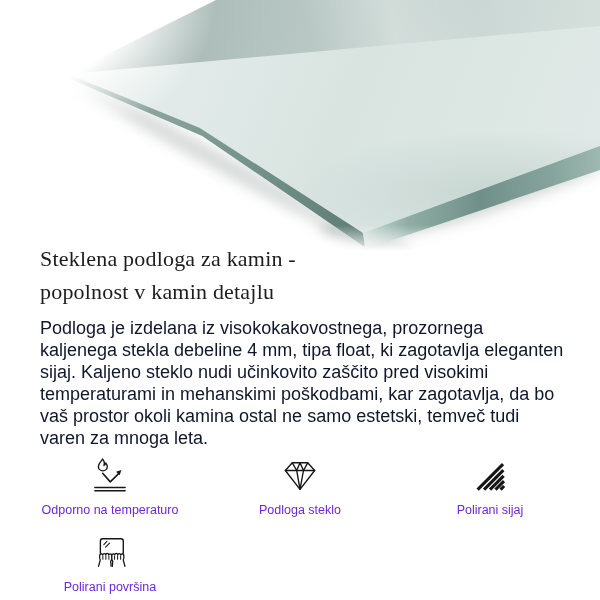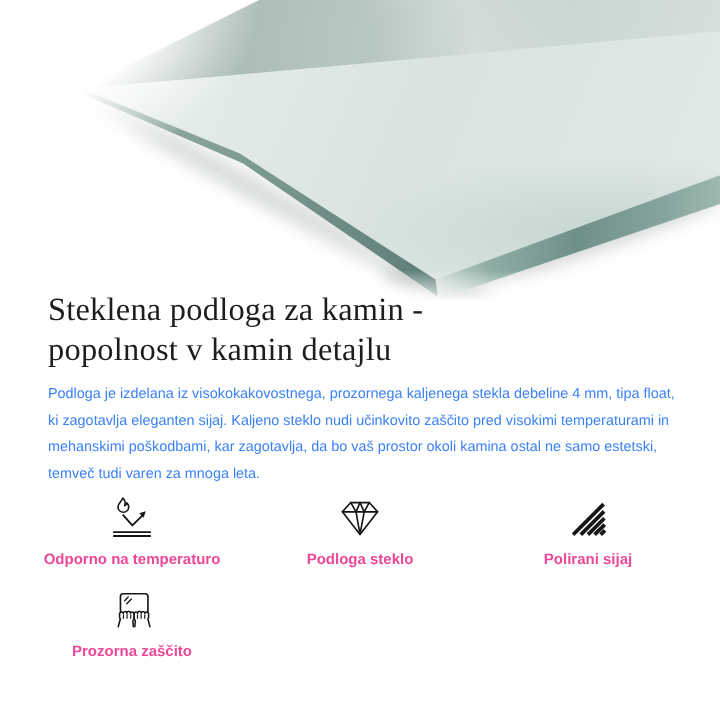--- a/index.html
+++ b/index.html
@@ -40,40 +40,40 @@
       radial-gradient(ellipse 300px 215px at 0% 0%, #ffffff 42%, rgba(255,255,255,0) 72%),
       linear-gradient(to right,#ffffff 0%, rgba(255,255,255,.75) 4%, rgba(255,255,255,0) 14%),
       linear-gradient(to bottom, rgba(255,255,255,0) 90%, rgba(255,255,255,.85) 100%);
   }
   
   .content{position:relative;z-index:2;padding:0 40px;}
   h1.title{
     margin:-8px 0 0 0;
     font-family:"Liberation Serif", serif;
     font-weight:400;
-    font-size:27px;line-height:33px;
+    font-size:22px;line-height:33px;
     color:#1d1d1d;letter-spacing:.2px;
   }
   h1.title span{display:block;}
   .desc{
     margin:9px 0 0 0;width:525px;
-    font-size:12px;line-height:22px;color:#3b82f6;
+    font-size:18px;line-height:22px;color:#0f172a;
   }
   
   .features{
     margin-top:5px;
     display:flex;flex-wrap:wrap;justify-content:space-between;
     row-gap:14px;
   }
   .feature{
     width:140px;display:flex;flex-direction:column;align-items:center;
   }
   .feature svg{width:44px;height:44px;display:block;}
   .feature .flabel{
-    margin-top:5px;font-size:12.5px;color:#ec4899;white-space:nowrap;text-align:center;font-weight:bold;
+    margin-top:5px;font-size:12.5px;color:#6d28d9;white-space:nowrap;text-align:center;
   }
 </style>
 </head>
 <body>
 
 <div class="hero">
   <div class="shadow shadow-left"></div>
   <div class="shadow shadow-right"></div>
   <div class="shadow shadow-corner"></div>
   <div class="layer glass-surface"></div>
@@ -141,17 +141,17 @@
         </g>
         <g fill="#ffffff" stroke="#161616" stroke-width="1.4" stroke-linecap="round" stroke-linejoin="round">
           <path id="hand6" d="M11.5 38.5 L13.4 31.5 Q12.7 30.7 12.7 29.3 L12.7 27.2 Q12.7 25 14.6 25 Q15.8 25 16.1 26.3 Q16.4 24.6 17.8 24.6 Q19.2 24.6 19.4 26.2 Q19.7 24.5 21.1 24.5 Q22.5 24.5 22.7 26.3 Q23 25 24.2 25 Q25.8 25 25.8 27 L25.8 30.6 Q25.8 32 24.8 32.8 L25.2 38.5"></path>
           <use href="#hand6" transform="matrix(-1,0,0,1,51.8,0)"></use>
         </g>
         <g fill="none" stroke="#161616" stroke-width="1.1" stroke-linecap="round">
           <path d="M16.2 27.6 V30.8 M19.5 27.4 V30.8 M22.8 27.6 V30.8"></path>
           <path d="M35.6 27.6 V30.8 M32.3 27.4 V30.8 M29 27.6 V30.8"></path>
         </g>
       </svg>
-      <span class="flabel">Prozorna zaščito</span>
+      <span class="flabel">Polirani površina</span>
     </div>
 
   </div>
 </div>
 
 </body></html>

